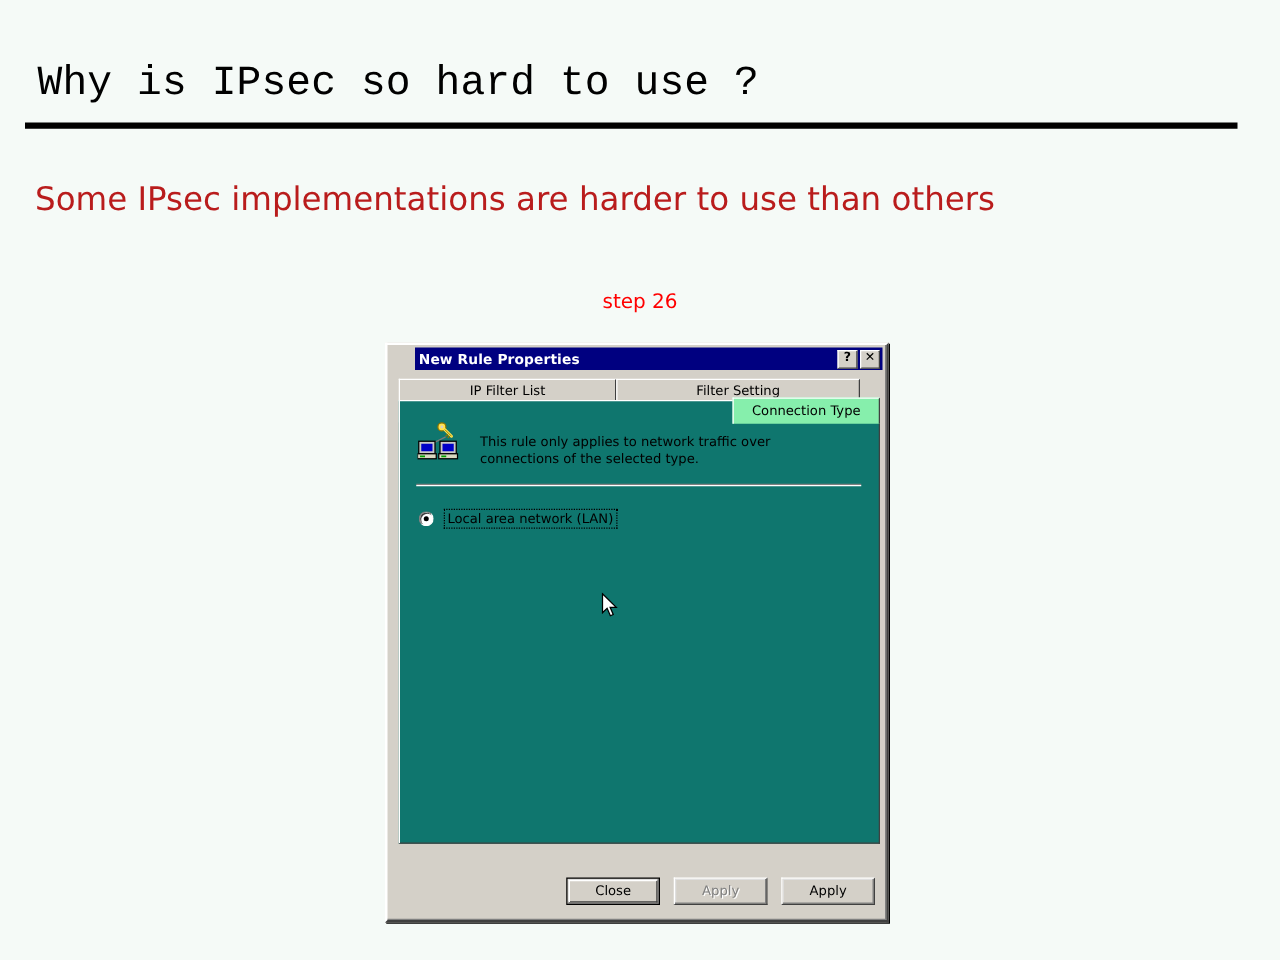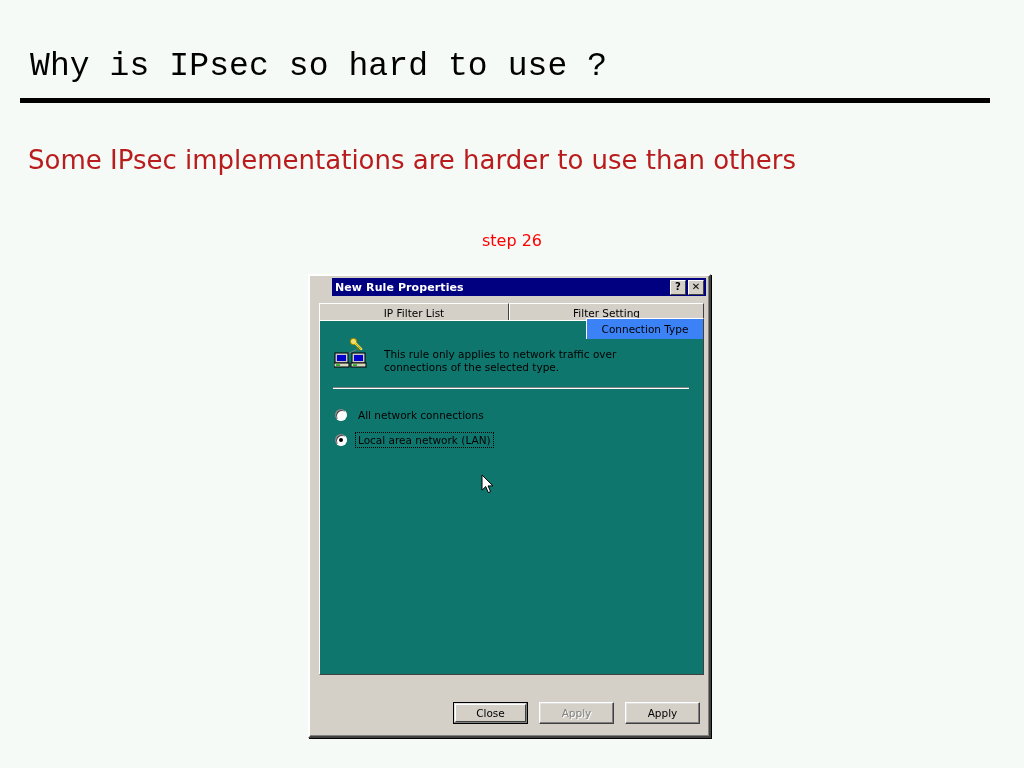--- a/index.html
+++ b/index.html
@@ -147,21 +147,21 @@
     color: #000000;
     display: flex;
     align-items: center;
     justify-content: center;
     white-space: nowrap;
   }
   .tab.active {
     height: 21px;
     margin-top: -2px;
     z-index: 5;
-    background: #3b82f6;
+    background: #86efac;
     border-bottom: none;
   }
 
   
   .tabpanel {
     position: absolute;
     left: 9px;
     top: 44px;
     width: 385px;
     height: 355px;
@@ -319,21 +319,21 @@
   <div class="dialog-inner">
 
     <div class="titlebar">
       <span class="titlebar-text">New Rule Properties</span>
       <span class="tb-btn">?</span>
       <span class="tb-btn">✕</span>
     </div>
 
     <div class="tabstrip">
       <div class="tabrow row-top">
-        <div class="tab" style="width:190px">IP Filter List</div>
+        <div class="tab" style="width:174px">IP Filter List</div>
         <div class="tab" style="width:195px">Filter Setting</div>
       </div>
       <div class="tabrow row-bottom">
         <div class="tab" style="width:157px">Authentication Methods</div>
         <div class="tab" style="width:110px">Tunnel Setting</div>
         <div class="tab active" style="width:118px">Connection Type</div>
       </div>
     </div>
 
     <div class="tabpanel">
@@ -361,24 +361,20 @@
             <rect x="19" y="27.4" width="4" height="1.4" fill="#00a000"></rect>
           </svg>
         </span>
         <span class="desc-text">This rule only applies to network traffic over connections of the selected type.</span>
       </div>
 
       <div class="sep"></div>
 
       <div class="radio-group">
         <div class="radio-item">
-          <span class="radio-dot"></span>
-          <span class="radio-label">All network connections</span>
-        </div>
-        <div class="radio-item">
           <span class="radio-dot checked"></span>
           <span class="radio-label focused">Local area network (LAN)</span>
         </div>
       </div>
     </div>
 
     <div class="btn-row">
       <div class="btn default">
         <span class="btn-face">Close</span>
       </div>

